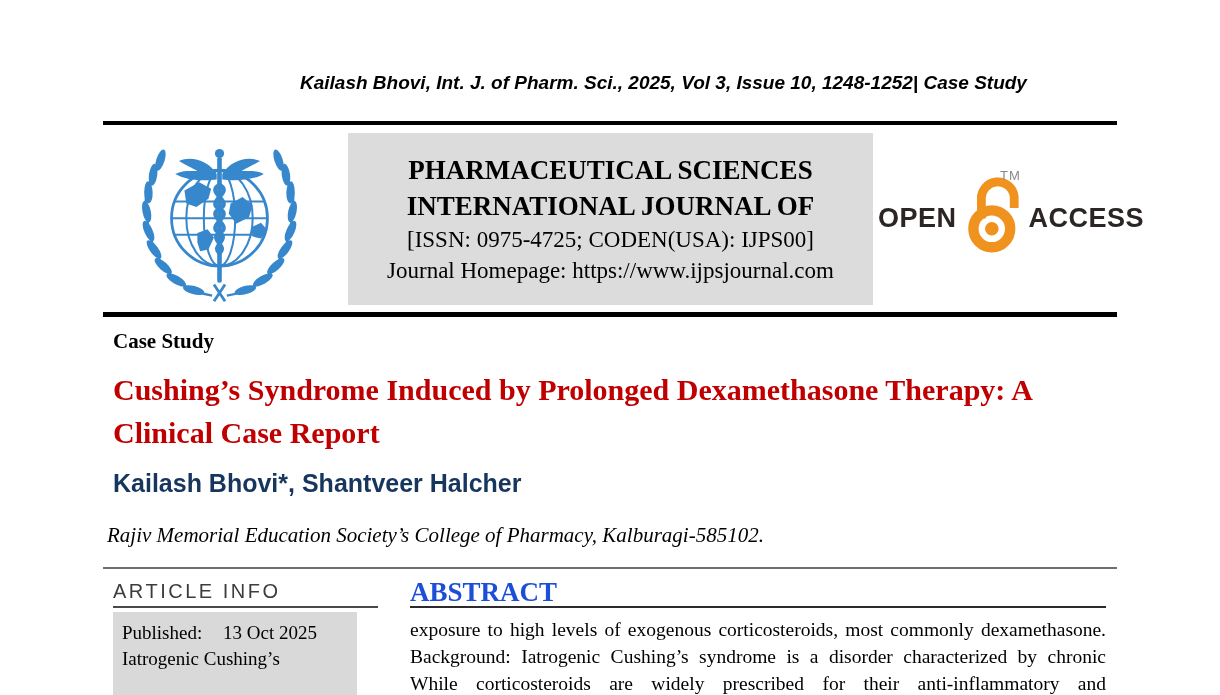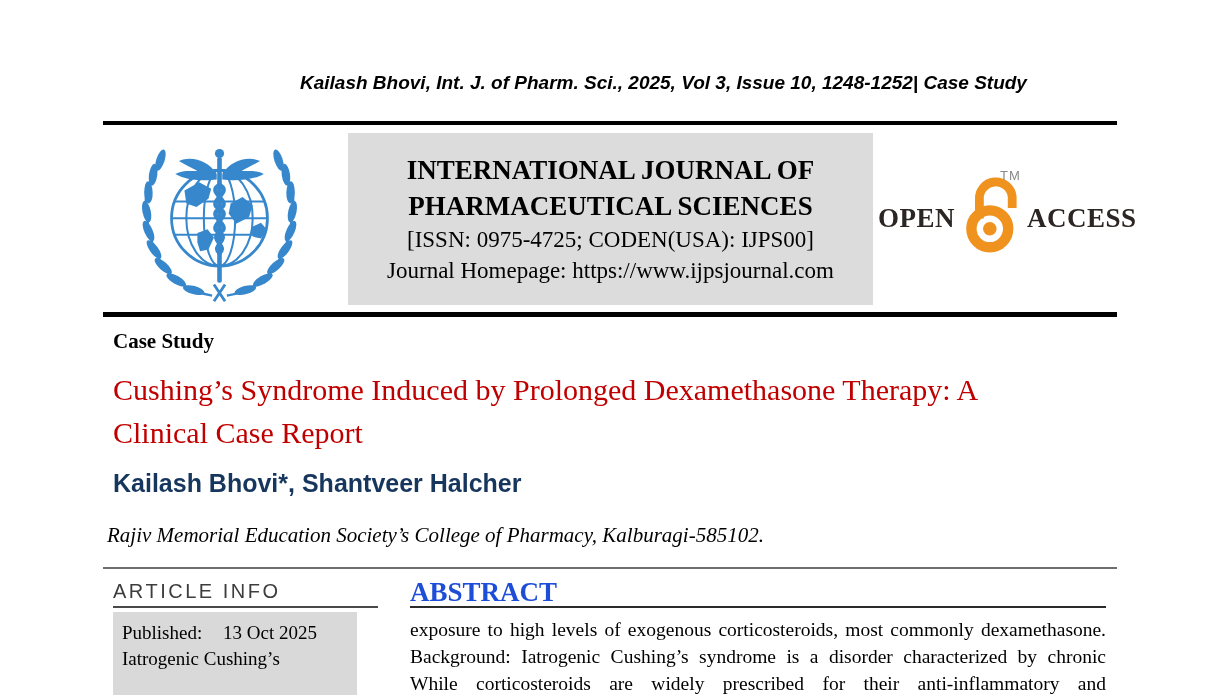--- a/index.html
+++ b/index.html
@@ -29,32 +29,32 @@
   .journal-box{
     top:133px;left:348px;width:525px;height:172px;background:#DCDCDC;
     display:flex;flex-direction:column;justify-content:center;align-items:center;
     text-align:center;
   }
   .jt1{font-size:27px;font-weight:bold;line-height:36px;}
   .jt2{font-size:23px;line-height:31px;}
 
   .oa-wrap{top:172px;left:878px;width:236px;height:92px;display:flex;align-items:center;}
   .oa-word{
-    font-family:Liberation Serif, serif;font-weight:800;font-size:27px;
+    font-family:Liberation Sans, sans-serif;font-weight:800;font-size:27px;
     color:#2b2523;letter-spacing:0.5px;
   }
   .oa-lock{width:64px;height:82px;margin:0 2px 0 6px;position:relative;top:-2px;}
   .oa-tm{
     position:absolute;top:168px;left:1000px;
     font-family:"Liberation Sans", sans-serif;font-size:13px;color:#8a8a8a;letter-spacing:1px;
   }
 
   
   .case-study{top:329px;left:113px;font-size:21px;font-weight:bold;}
-  .title{top:368px;left:113px;width:1005px;color:#C00000;font-weight:normal;
+  .title{top:368px;left:113px;width:1005px;color:#C00000;font-weight:bold;
          font-size:30px;line-height:43px;}
   .authors{top:469px;left:113px;font-family:"Liberation Sans", sans-serif;
            font-weight:bold;font-size:25px;color:#17365D;}
   .affiliation{top:523px;left:107px;font-style:italic;font-size:21px;}
 
   
   .ai-heading{top:580px;left:113px;font-family:"Liberation Sans", sans-serif;
               font-size:20px;letter-spacing:2.5px;color:#3d3d3d;}
   .ai-underline{top:606px;left:113px;width:265px;height:2px;background:#4a4a4a;}
   .ai-box{top:612px;left:113px;width:226px;height:110px;background:#D9D9D9;
@@ -128,22 +128,22 @@
       <path d="M103,40 C112,26 130,20 144,26 C136,31 130,33 124,37 C132,37 140,36 148,40 C136,47 116,48 103,46 Z"></path>
     </g>
     <g fill="none" stroke="#3787CC" stroke-width="4.5" stroke-linecap="round">
       <path d="M100,52 C84,60 116,70 100,78 C84,86 116,96 100,104 C88,111 110,118 100,126"></path>
       <path d="M100,52 C116,60 84,70 100,78 C116,86 84,96 100,104 C112,111 90,118 100,126"></path>
     </g>
   </svg>
 </div>
 
 <div class="abs journal-box">
+  <div class="jt1">PHARMACEUTICAL SCIENCES</div>
   <div class="jt1">INTERNATIONAL JOURNAL OF</div>
-  <div class="jt1">PHARMACEUTICAL SCIENCES</div>
   <div class="jt2">[ISSN: 0975-4725; CODEN(USA): IJPS00]</div>
   <div class="jt2">Journal Homepage: https://www.ijpsjournal.com</div>
 </div>
 
 <div class="abs oa-wrap">
   <span class="oa-word">OPEN</span>
   <span class="oa-lock">
     <svg viewBox="0 0 80 100" width="64" height="82">
       <g fill="none" stroke="#F0921E">
         <path d="M 23 53 L 23 30 A 20.5 20.5 0 0 1 64 26 L 64 40" stroke-width="11"></path>

